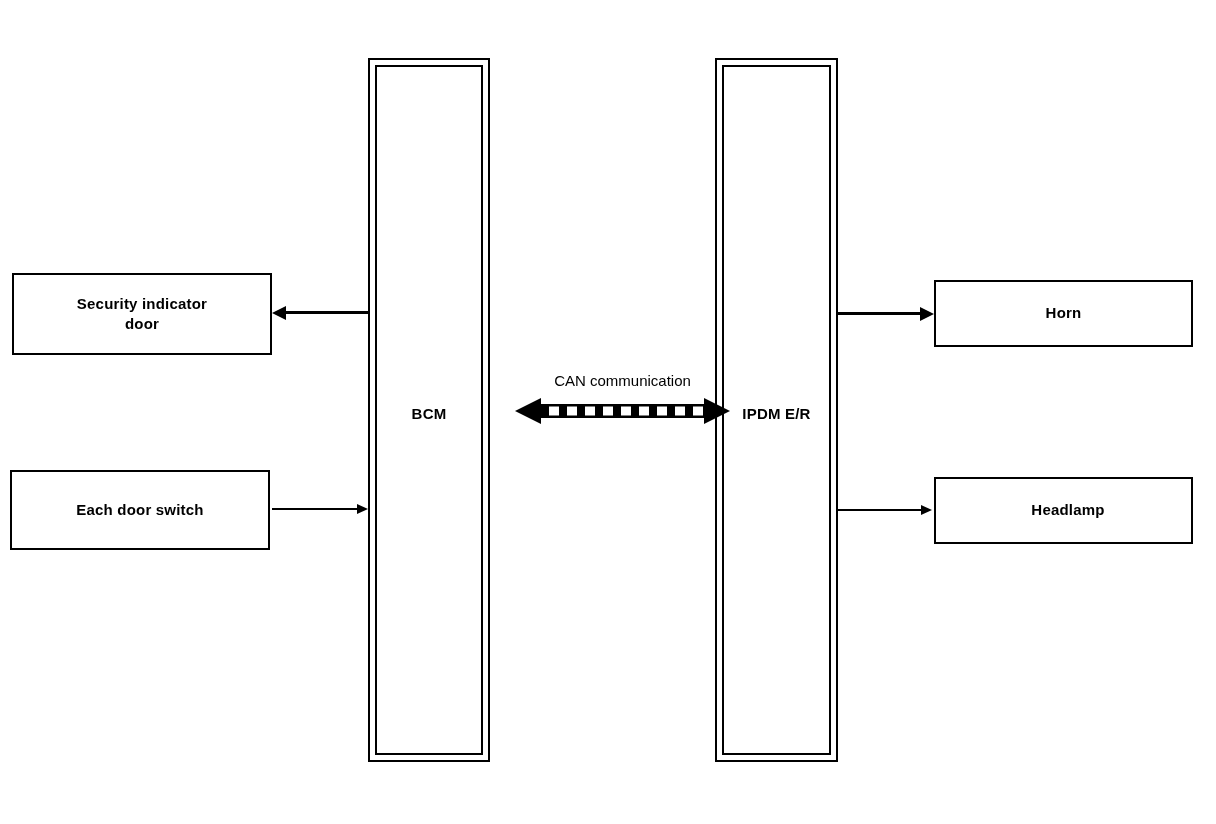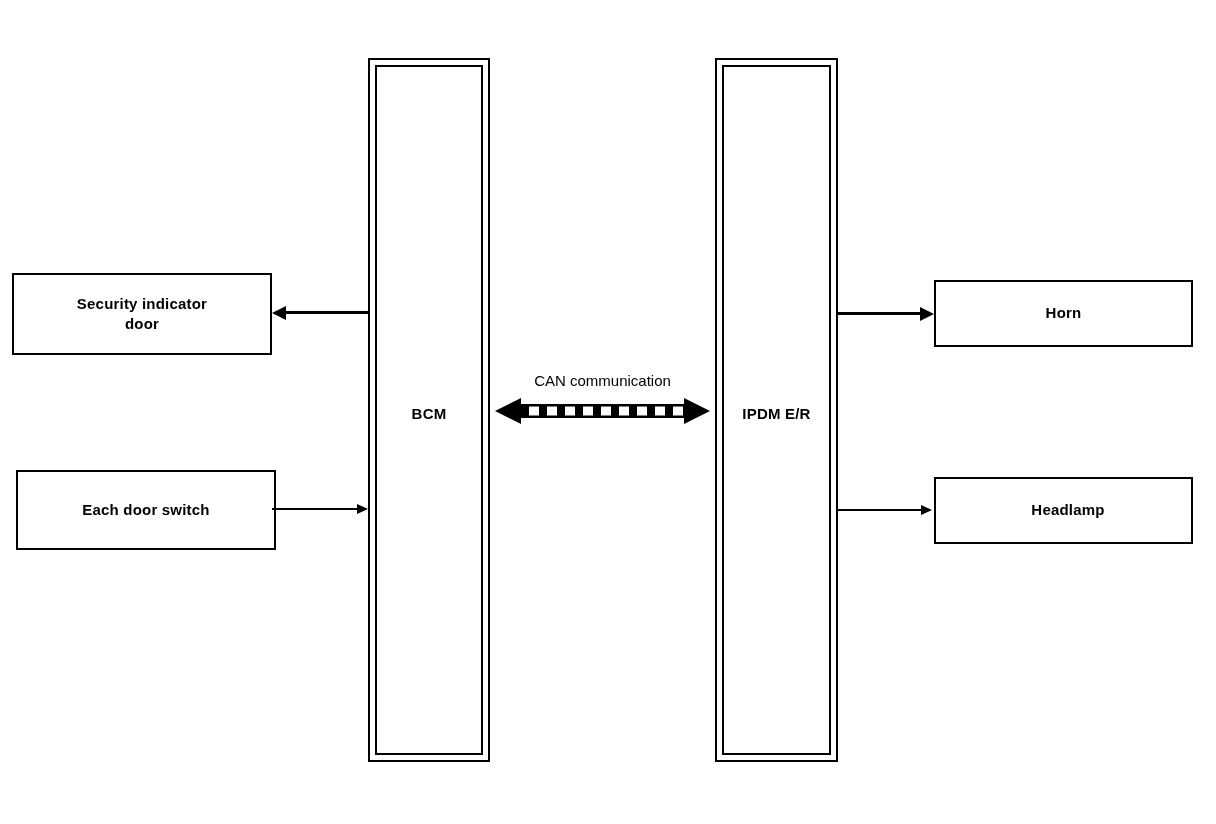--- a/index.html
+++ b/index.html
@@ -93,20 +93,21 @@
   }
   .arrow-left-bold {
     border-top: 7px solid transparent;
     border-bottom: 7px solid transparent;
     border-right: 14px solid #000000;
   }
 
   
   .can-wrap {
     position: absolute;
+    margin-left: 20px;
   }
   .can-label {
     position: absolute;
     left: 0;
     right: 0;
     text-align: center;
     font-size: 15px;
     color: #000000;
     white-space: nowrap;
   }
@@ -120,21 +121,21 @@
 
 <div id="canvas">
 
   <div class="box" style="left:12px; top:273px; width:260px; height:82px;">
     <div class="box-label">
       <span>Security indicator</span><br>
       <span>door</span>
     </div>
   </div>
 
-  <div class="box" style="left:16px; top:470px; width:260px; height:80px;">
+  <div class="box" style="left:10px; top:470px; width:260px; height:80px;">
     <div class="box-label">Each door switch</div>
   </div>
 
   <div class="box" style="left:934px; top:280px; width:259px; height:67px;">
     <div class="box-label">Horn</div>
   </div>
 
   <div class="box" style="left:934px; top:477px; width:259px; height:67px;padding-left:9px;">
     <div class="box-label">Headlamp</div>
   </div>

